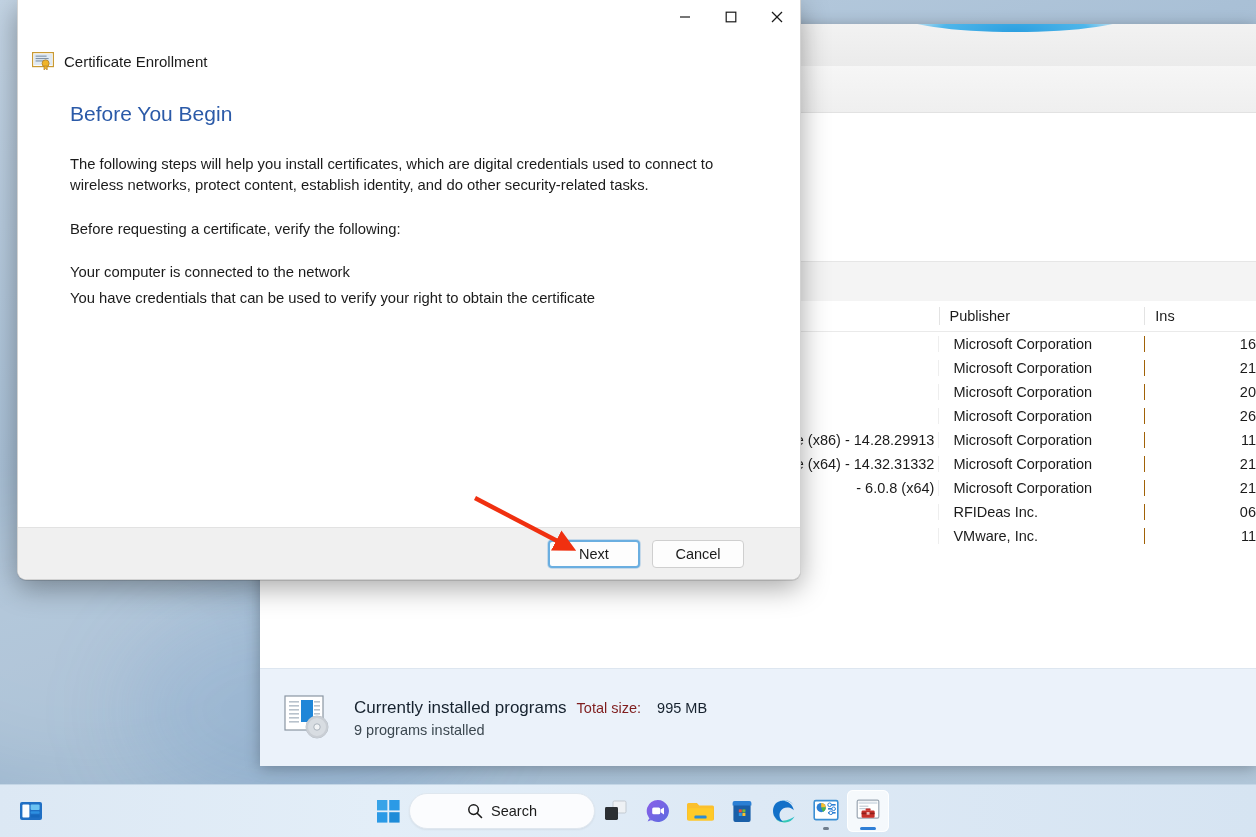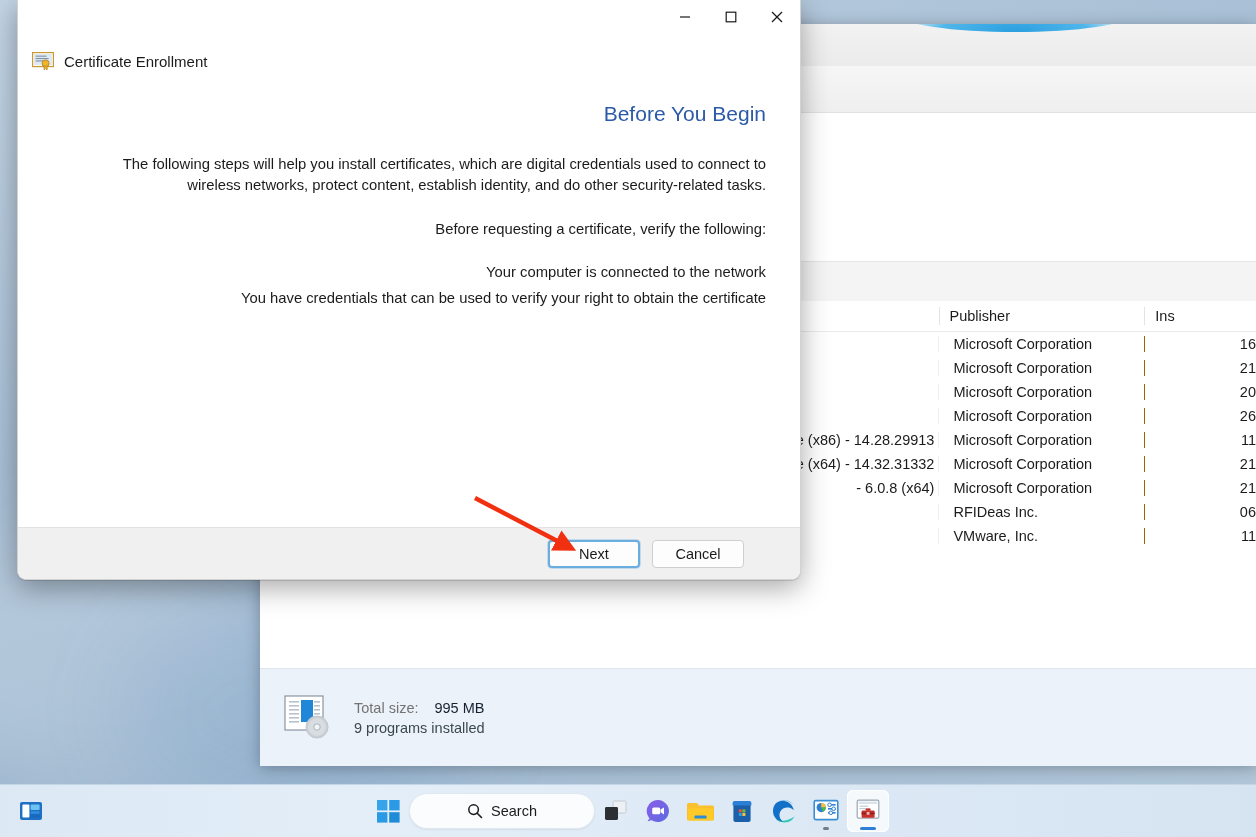--- a/index.html
+++ b/index.html
@@ -162,21 +162,21 @@
   #status-icon {
     position: relative;
     width: 52px;
     height: 46px;
     flex: 0 0 auto;
     margin-right: 18px;
   }
   #status-text { display: flex; flex-direction: column; gap: 4px; }
   #status-line1 { display: flex; align-items: baseline; gap: 10px; }
   .status-title { font-size: 17px; color: #16222e; }
-  .status-label { font-size: 14.5px; color: #737373; }
+  .status-label { font-size: 14.5px; color: #7f1d1d; }
   .status-value { font-size: 14.5px; color: #16222e; margin-left: 6px; }
   .status-sub { font-size: 14.5px; color: #3c4850; }
 
   
   #dialog {
     position: absolute;
     left: 17px;
     top: 0px;
     width: 784px;
     height: 580px;
@@ -230,21 +230,20 @@
   }
   #dlg-content {
     position: absolute;
     left: 0;
     top: 80px;
     right: 0;
     bottom: 52px;
     background: #ffffff;
     padding: 22px 34px 0 52px;
     box-sizing: border-box;
-    text-align: right;
   }
   #dlg-h1 {
     font-size: 21px;
     color: #2b5aa8;
     font-weight: normal;
     margin: 0 0 28px 0;
   }
   .dlg-p {
     font-size: 14.8px;
     line-height: 1.45;
@@ -470,20 +469,21 @@
               <rect x="30" y="18" width="6" height="1.6"></rect>
             </g>
             <rect x="17" y="5" width="12" height="22" fill="#1f86d8"></rect>
             <circle cx="33" cy="32" r="11" fill="#d8dde2" stroke="#a9b2bb" stroke-width="0.8"></circle>
             <circle cx="33" cy="32" r="10" fill="none" stroke="#c9ced4" stroke-width="2"></circle>
             <circle cx="33" cy="32" r="3.2" fill="#f2f4f6" stroke="#9aa4ae" stroke-width="0.8"></circle>
           </svg>
         </div>
         <div id="status-text">
           <div id="status-line1">
+            <span class="status-title">Currently installed programs</span>
             <span class="status-label">Total size:</span>
             <span class="status-value">995 MB</span>
           </div>
           <div class="status-sub">9 programs installed</div>
         </div>
       </div>
     </div>
   </div>
 
   <div id="dialog">

